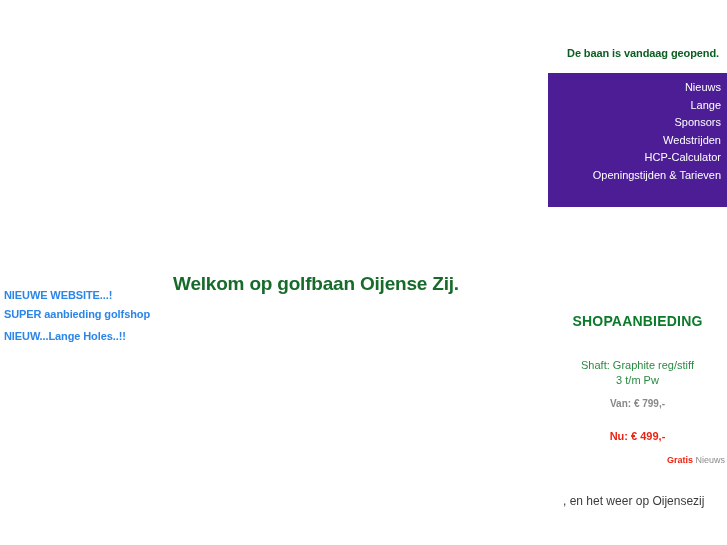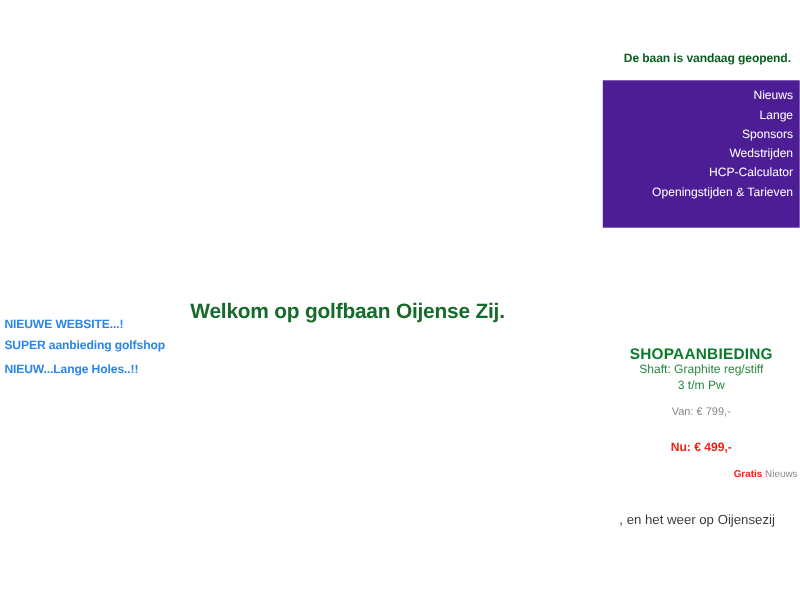--- a/index.html
+++ b/index.html
@@ -94,30 +94,32 @@
     width: 179px;
     text-align: center;
   }
   #shop-title {
     font-size: 14px;
     font-weight: bold;
     color: #0b7a2b;
     letter-spacing: 0.2px;
   }
   #shop-spec {
+    margin-top: 29px;
     color: #2a8a42;
     font-size: 11px;
     line-height: 15px;
   }
   .spec-line { display: block; white-space: nowrap; }
   #price-old {
     margin-top: 9px;
     color: #888888;
     font-size: 10px;
     line-height: 14px;
+    font-weight: bold;
   }
   #price-new {
     color: #ee2211;
     font-size: 11px;
     font-weight: bold;
     line-height: 15px;
     margin-top: 18px;
   }
   #free-line {
     margin-top: 10px;

